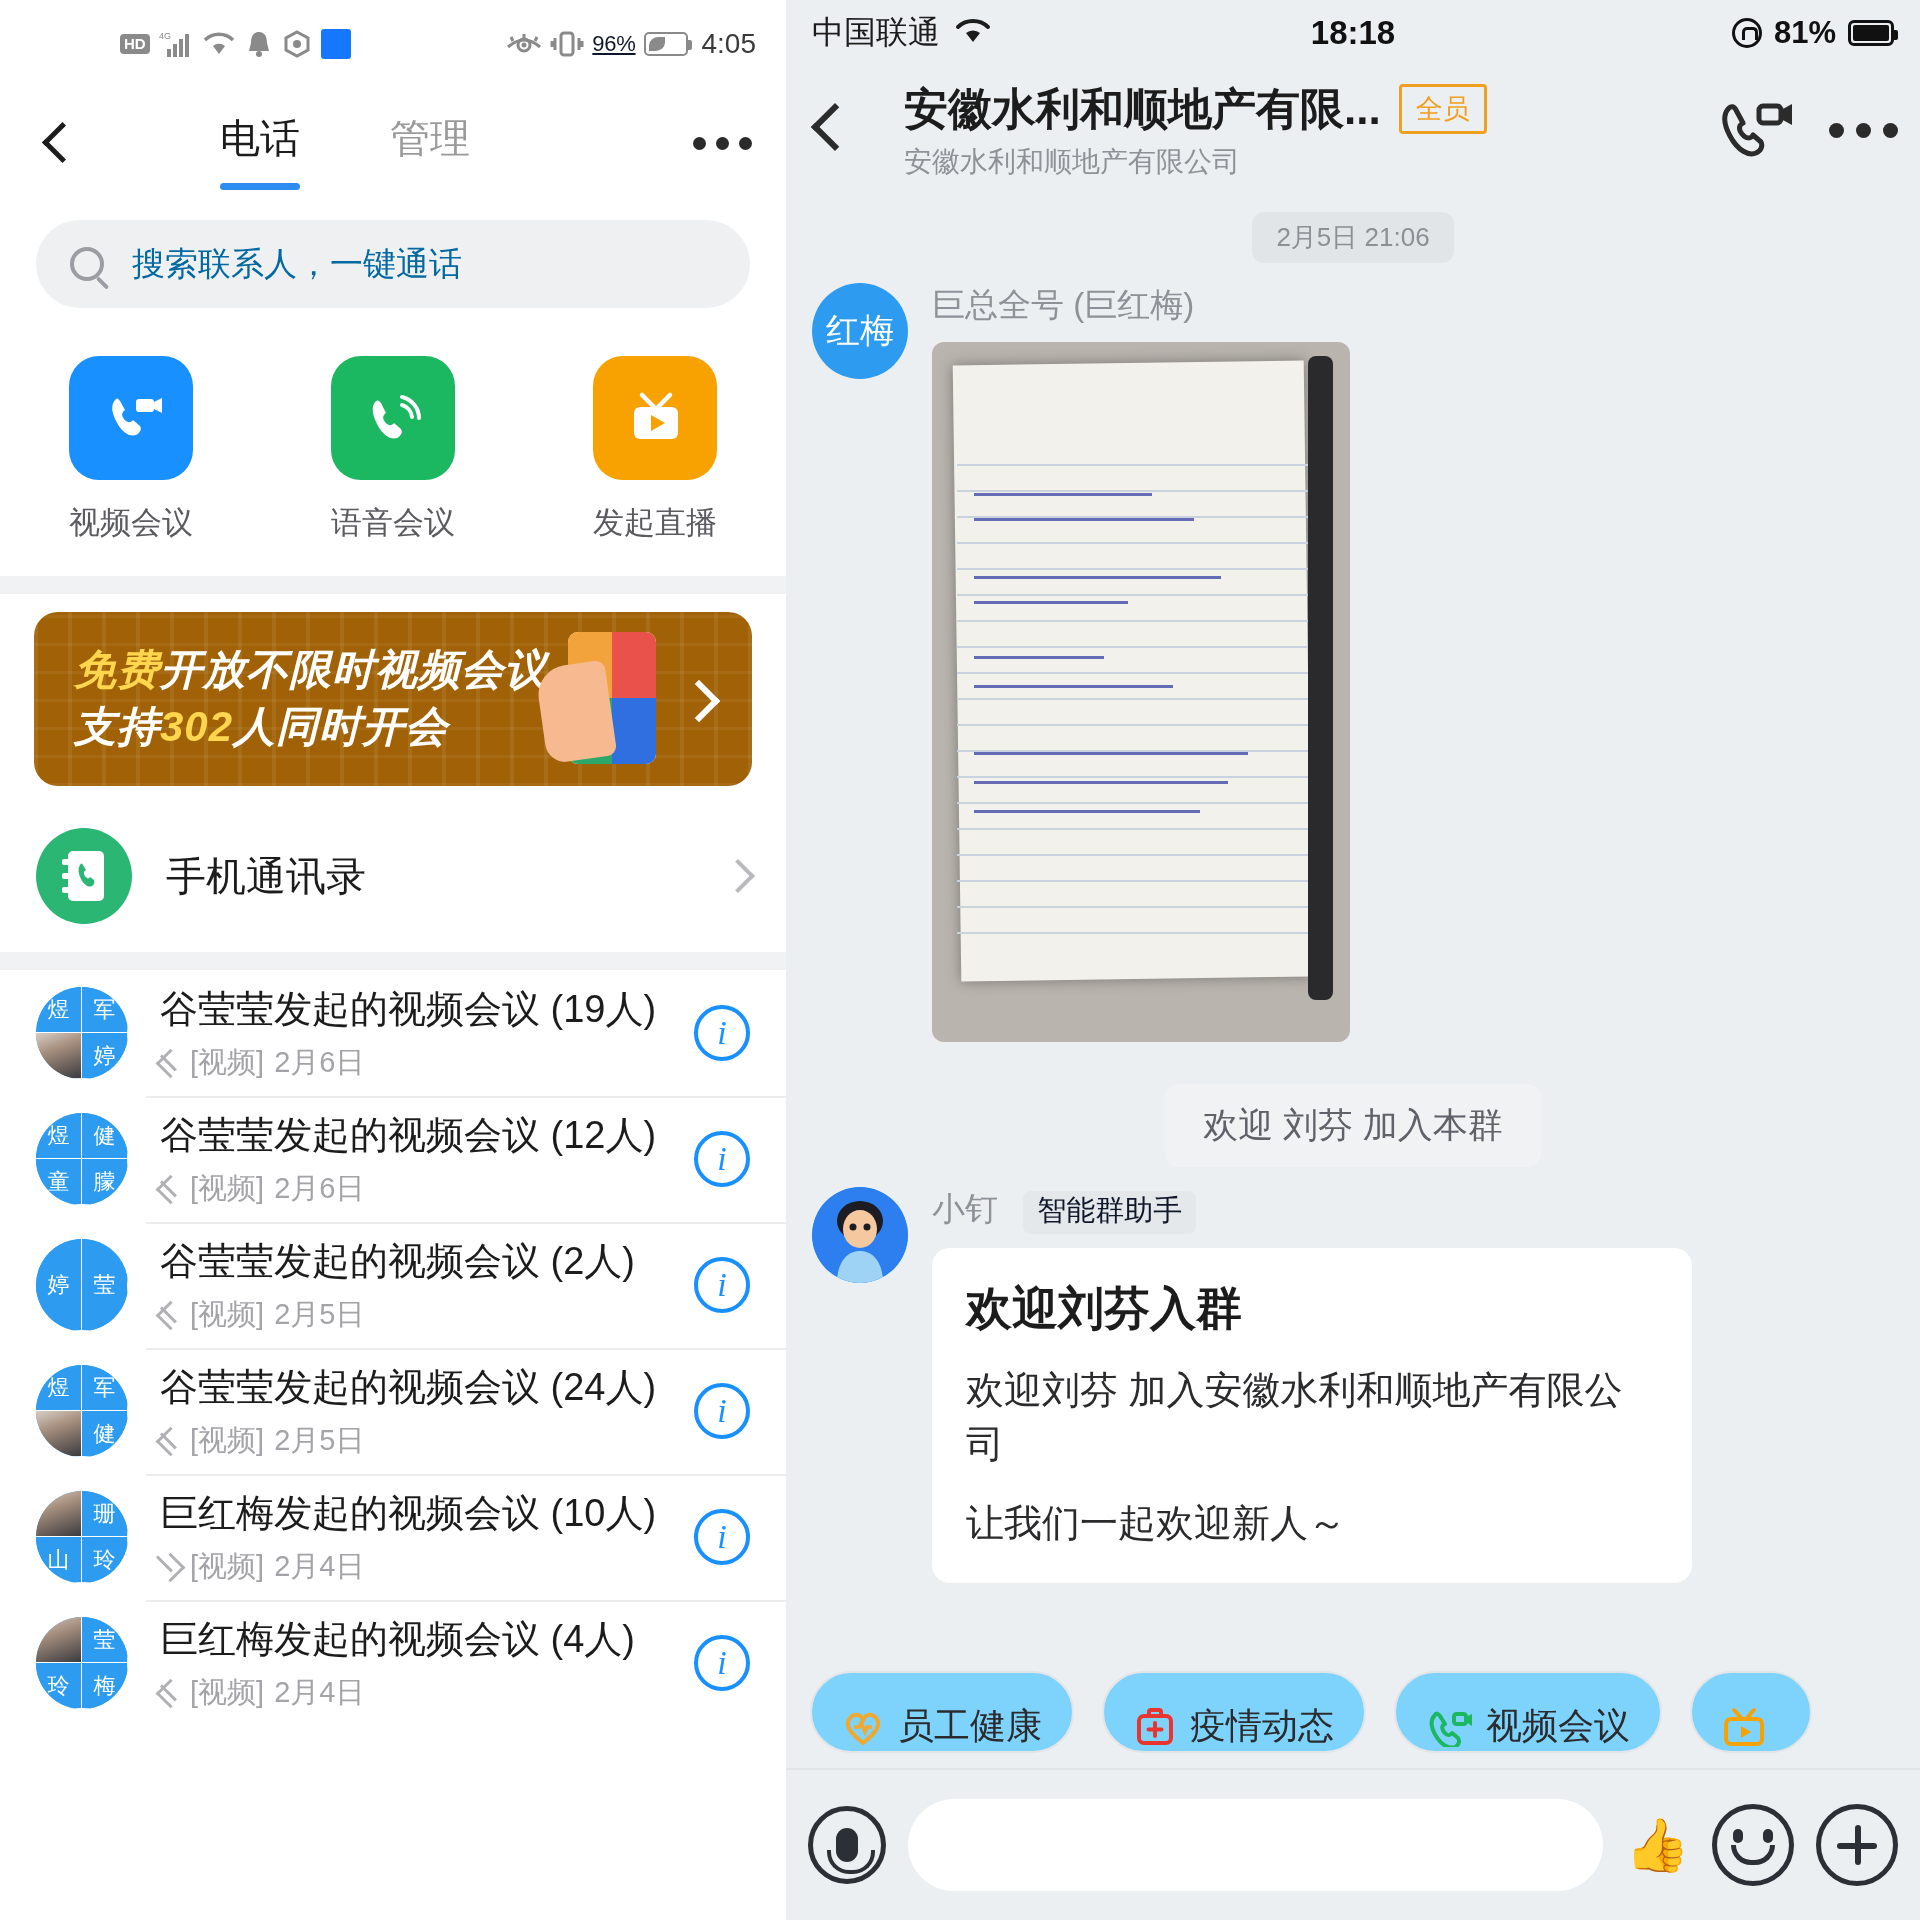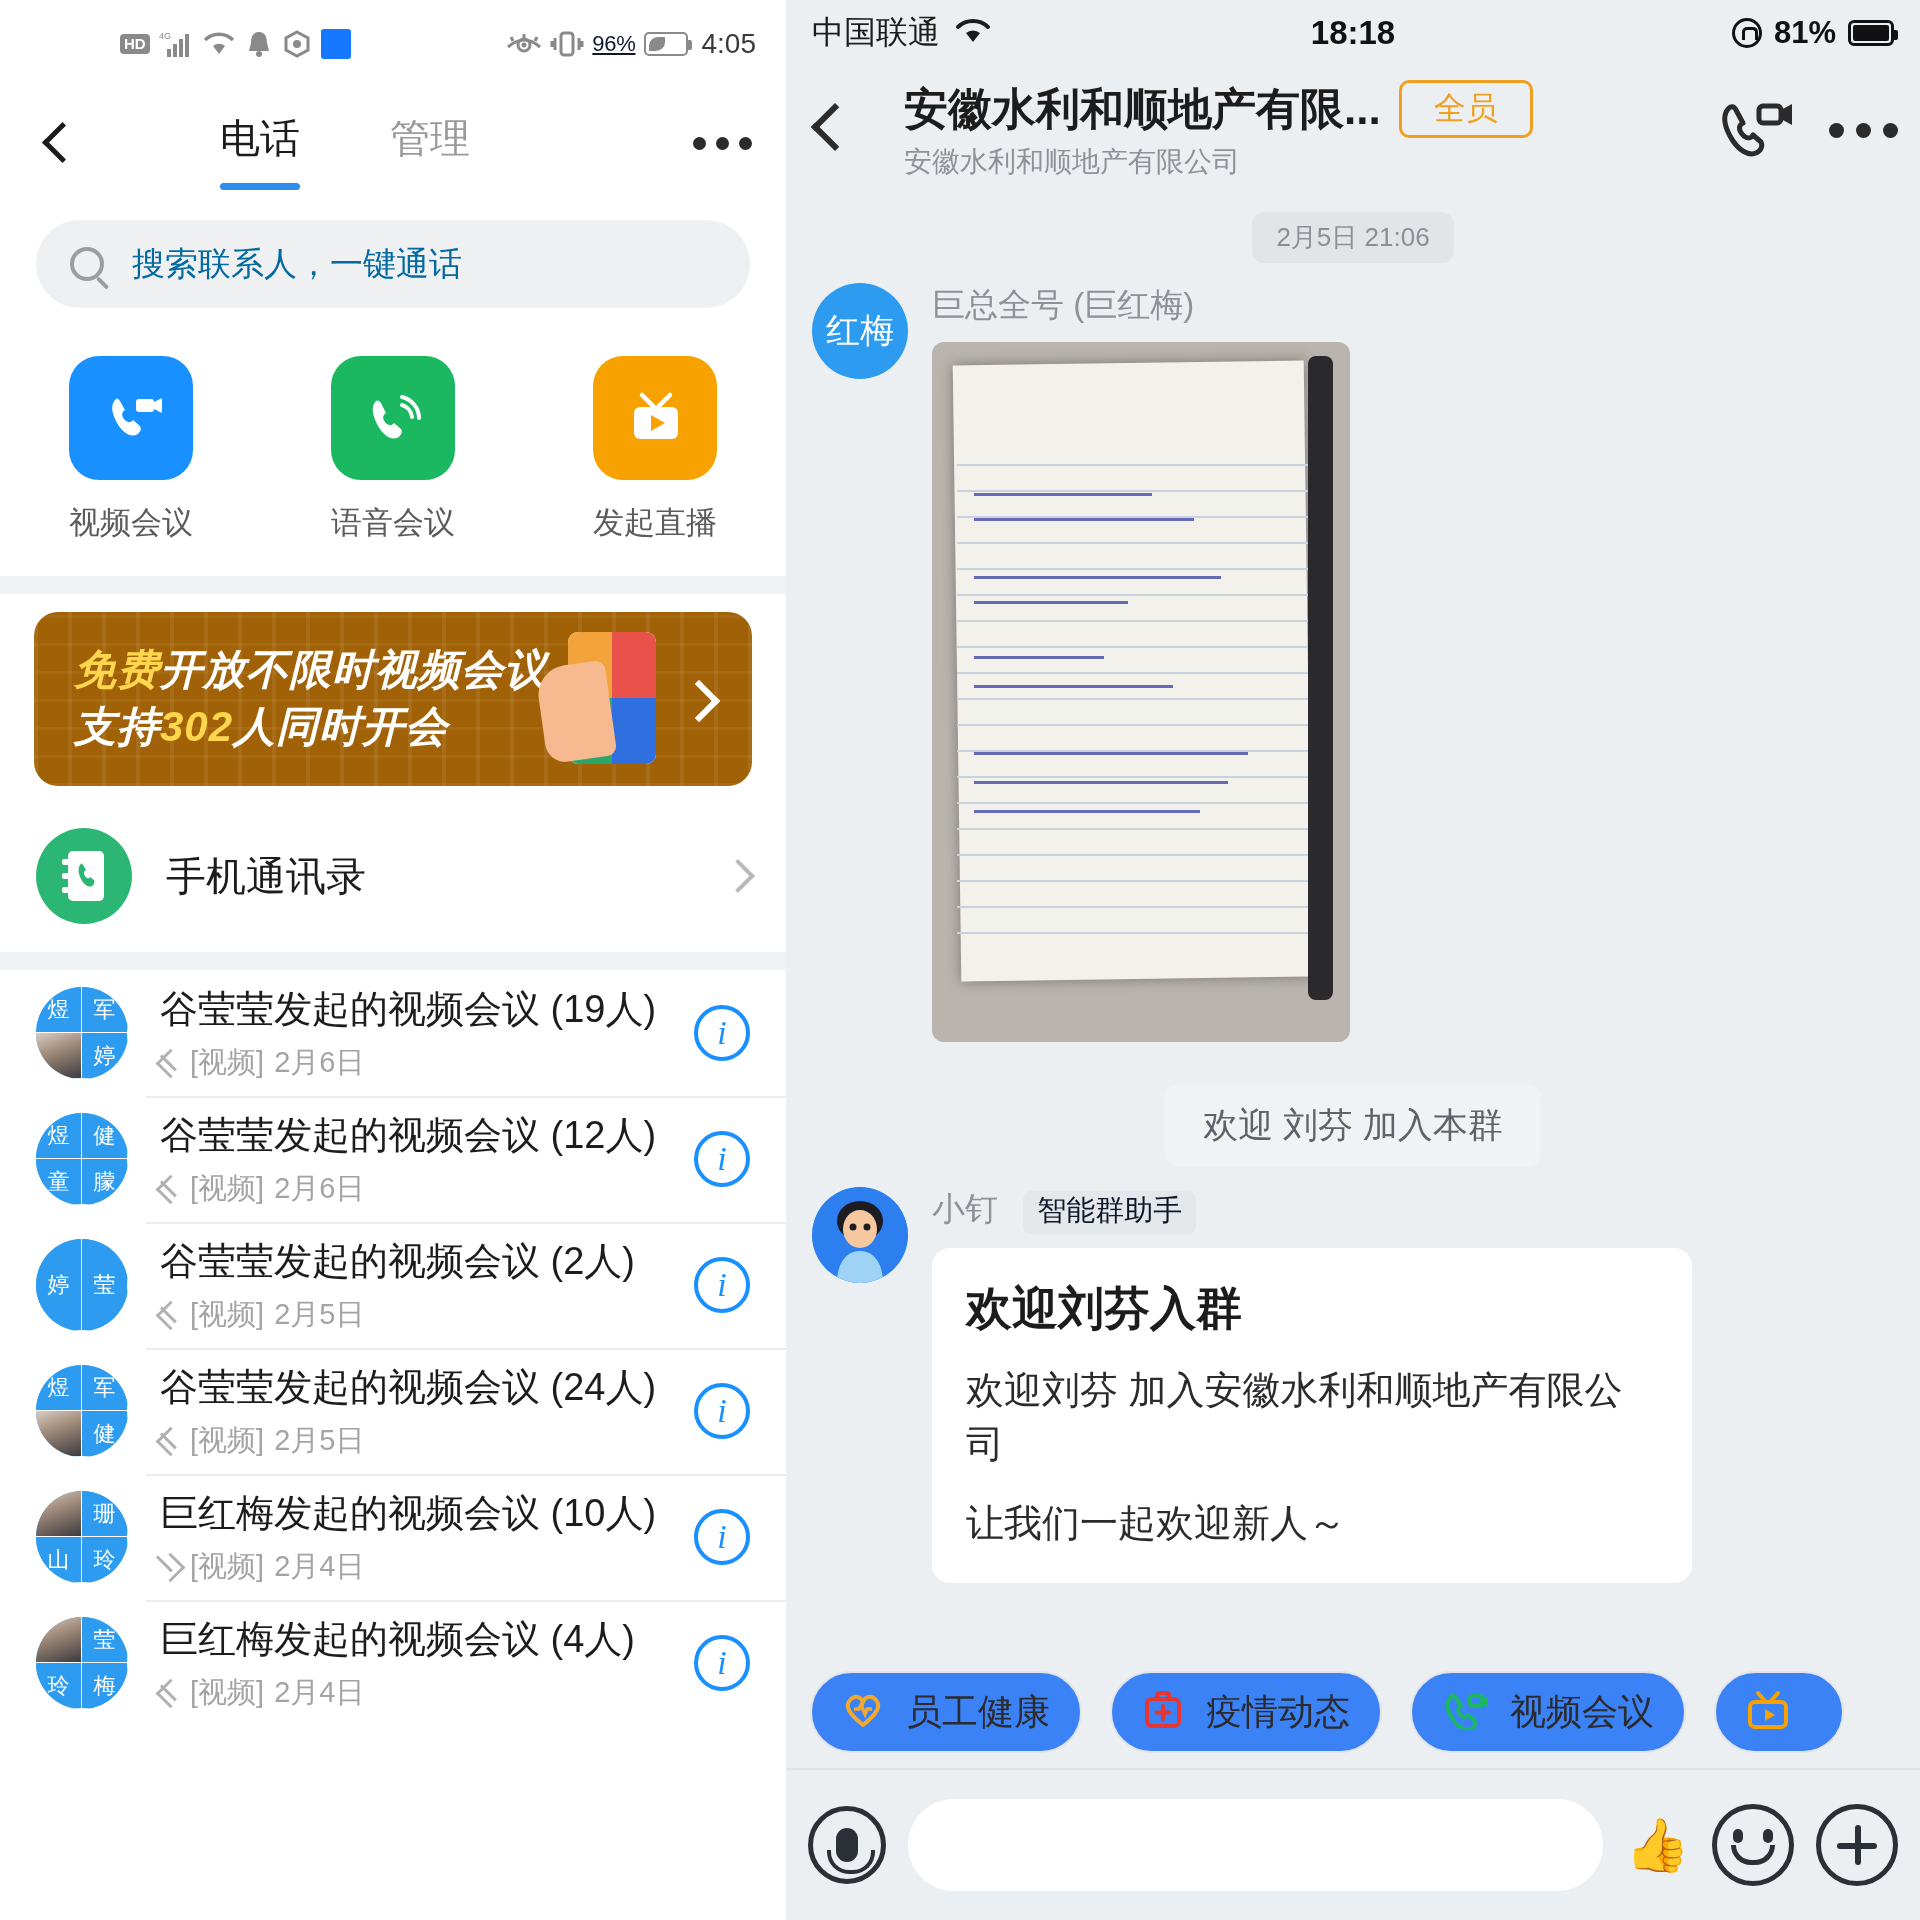--- a/index.html
+++ b/index.html
@@ -256,22 +256,22 @@
     content:""; position:absolute; left:10px; top:6px; width:28px; height:28px;
     border-left:6px solid #2b2b2b; border-bottom:6px solid #2b2b2b; transform: rotate(45deg);
   }
   .r-title-block { margin-left: 18px; display: flex; flex-direction: column; gap: 4px; }
   .r-title-line { display: flex; align-items: center; gap: 18px; }
   .r-title {
     font-size: 44px; font-weight: bold; color: #1c1c1c;
     max-width: 480px; white-space: nowrap; overflow: hidden; text-overflow: ellipsis;
   }
   .all-badge {
-    border: 3px solid #f0a020; color: #f0a020; border-radius: 10px;
-    font-size: 32px; padding: 4px 32px; white-space: nowrap;
+    border: 3px solid #f0a020; color: #f0a020; border-radius: 4px;
+    font-size: 27px; padding: 4px 14px; white-space: nowrap;
   }
   .r-subtitle { font-size: 28px; color: #8e9198; }
   .r-nav-right { margin-left: auto; display: flex; align-items: center; gap: 34px; }
   .r-more { display: flex; gap: 12px; align-items: center; cursor: pointer; }
   .r-more span { width: 15px; height: 15px; border-radius: 50%; background: #2b2b2b; }
 
   .chat-area { position: relative; padding: 0 0 0 0; }
   .msg-time {
     text-align: center; margin: 18px 0 10px 0;
   }
@@ -338,23 +338,23 @@
   .wc-title { font-size: 46px; font-weight: bold; color: #1c1c1c; }
   .wc-body { font-size: 38px; color: #2b2b2e; line-height: 1.42; margin-top: 24px; }
   .wc-footer { font-size: 38px; color: #2b2b2e; margin-top: 26px; }
 
   .chips-bar {
     position: absolute; left: 0; right: 0; bottom: 152px; height: 112px;
     display: flex; align-items: center; gap: 28px; padding-left: 24px;
     overflow: hidden;
   }
   .chip {
-    display: flex; align-items: center; gap: 22px;
+    display: flex; align-items: flex-end; gap: 14px;
     height: 82px; padding: 0 30px; border-radius: 42px;
-    background: #3b82f6; border: 2px solid #e2e5e8; white-space: nowrap;
+    background: #7dd3fc; border: 2px solid #e2e5e8; white-space: nowrap;
     cursor: pointer; flex: 0 0 auto;
   }
   .chip-label { font-size: 36px; color: #2b2b2e; }
 
   .input-bar {
     position: absolute; left: 0; right: 0; bottom: 0; height: 152px;
     background: #eceff1; display: flex; align-items: center;
     padding: 0 22px; gap: 22px; border-top: 2px solid #e1e4e6;
   }
   .mic-btn {

